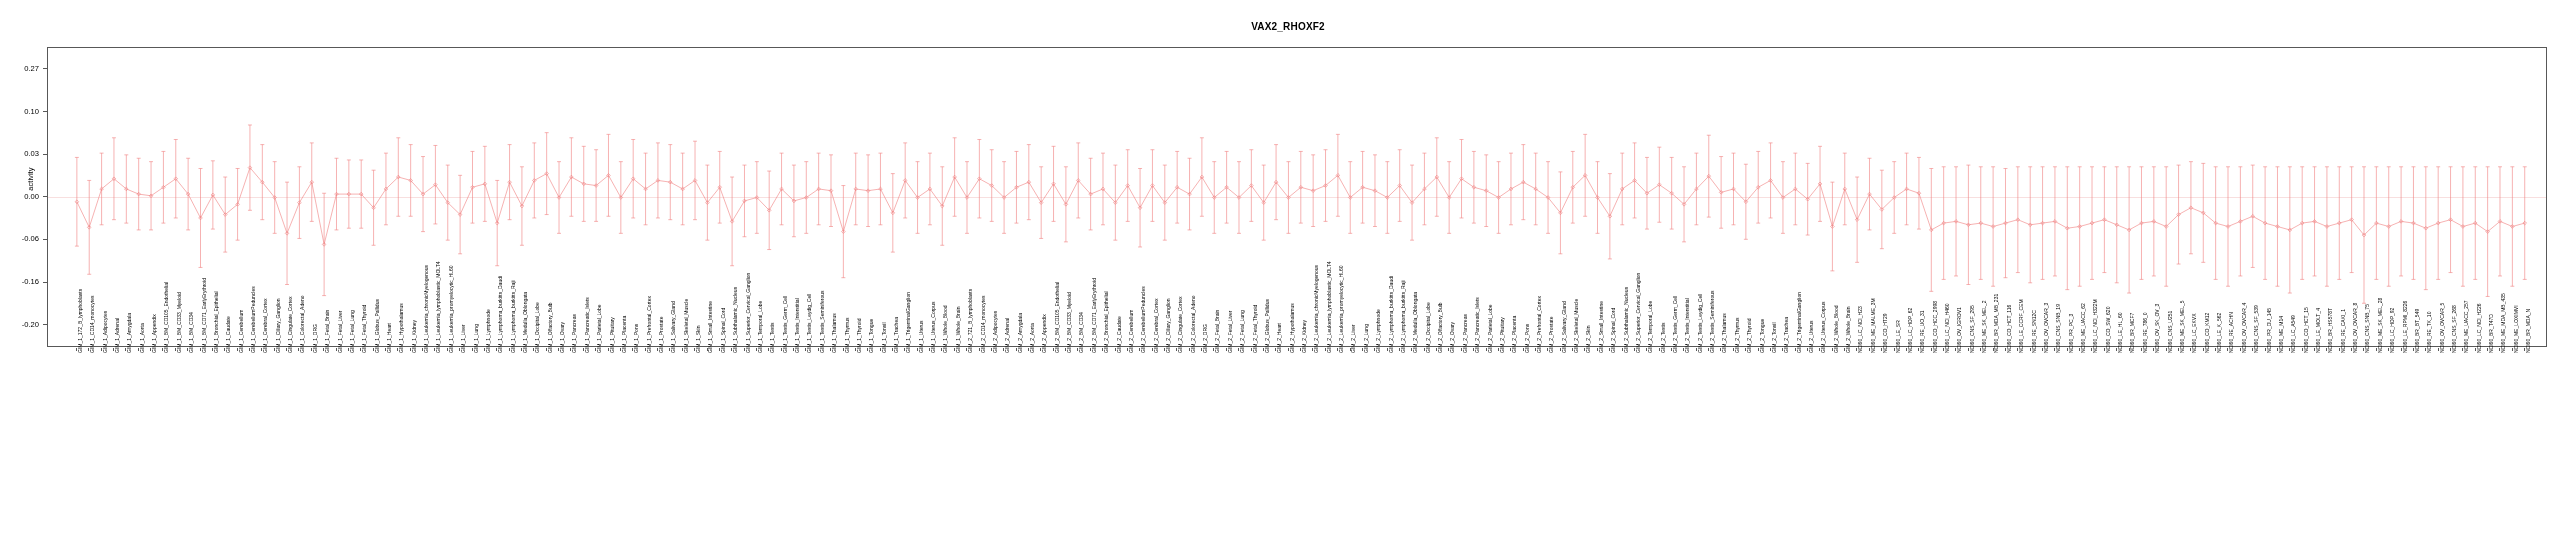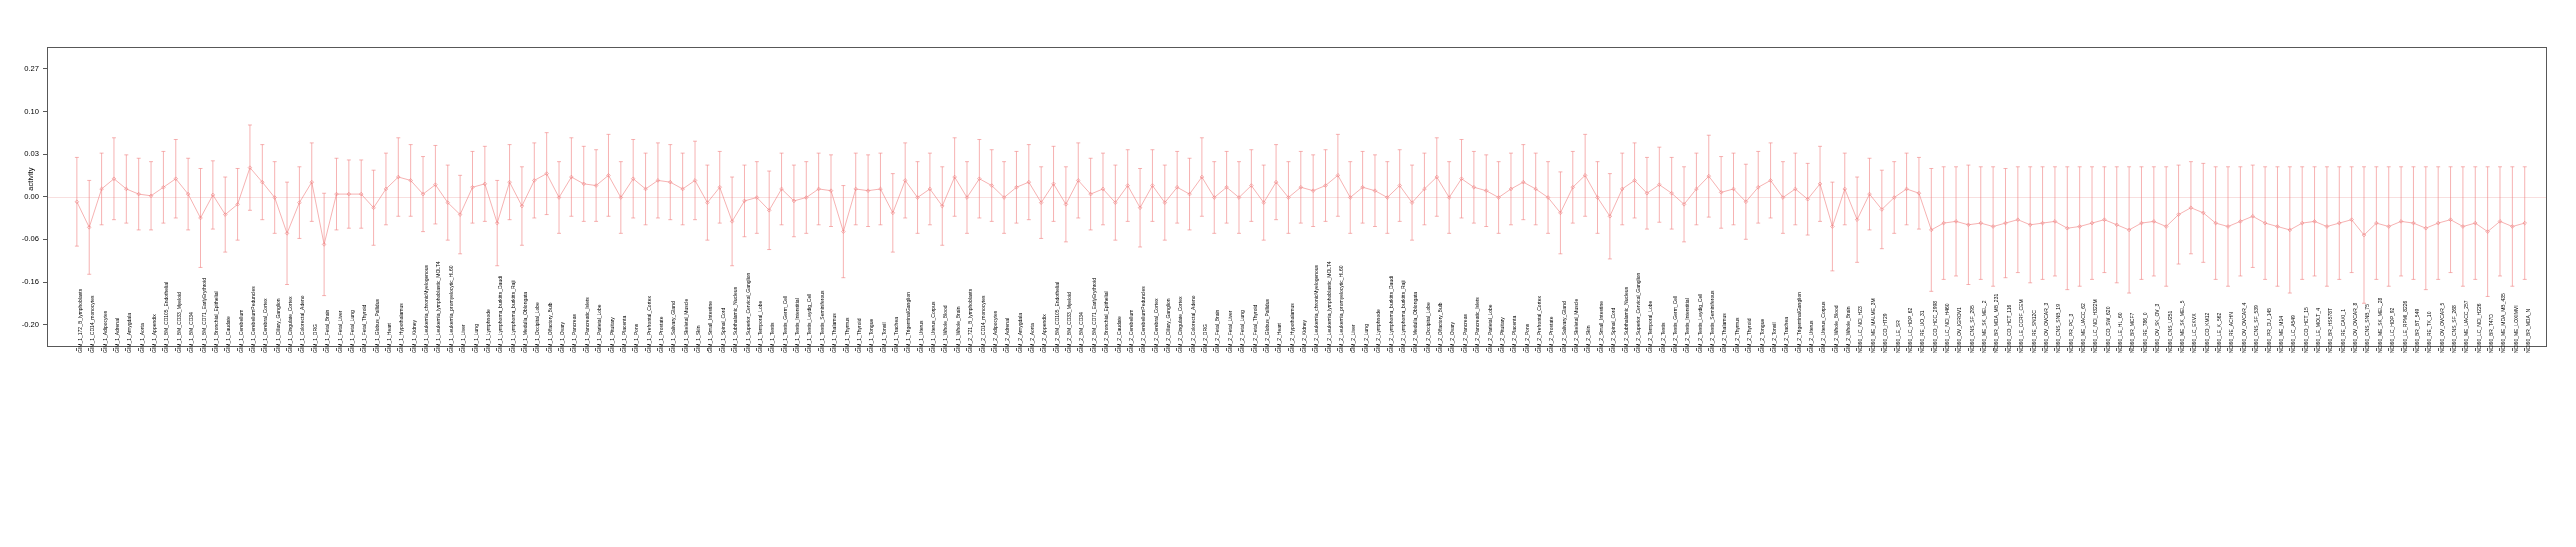--- a/index.html
+++ b/index.html
@@ -92,20 +92,21 @@
     width: 0.8px;
     height: 3px;
     background: #585858;
   }
 </style>
 </head>
 <body>
 
 <div id="root">
 
+  <div id="chart-title">VAX2_RHOXF2</div>
 
   <div id="y-axis-label">activity</div>
 
   <div id="yticks-container">
       <div class="ytick-label" style="left:6px; top:320px;">-0.20</div>
       <div class="ytick-mark" style="left:43px; top:324px;"></div>
       <div class="ytick-label" style="left:6px; top:277px;">-0.16</div>
       <div class="ytick-mark" style="left:43px; top:282px;"></div>
       <div class="ytick-label" style="left:6px; top:234px;">-0.06</div>
       <div class="ytick-mark" style="left:43px; top:239px;"></div>

